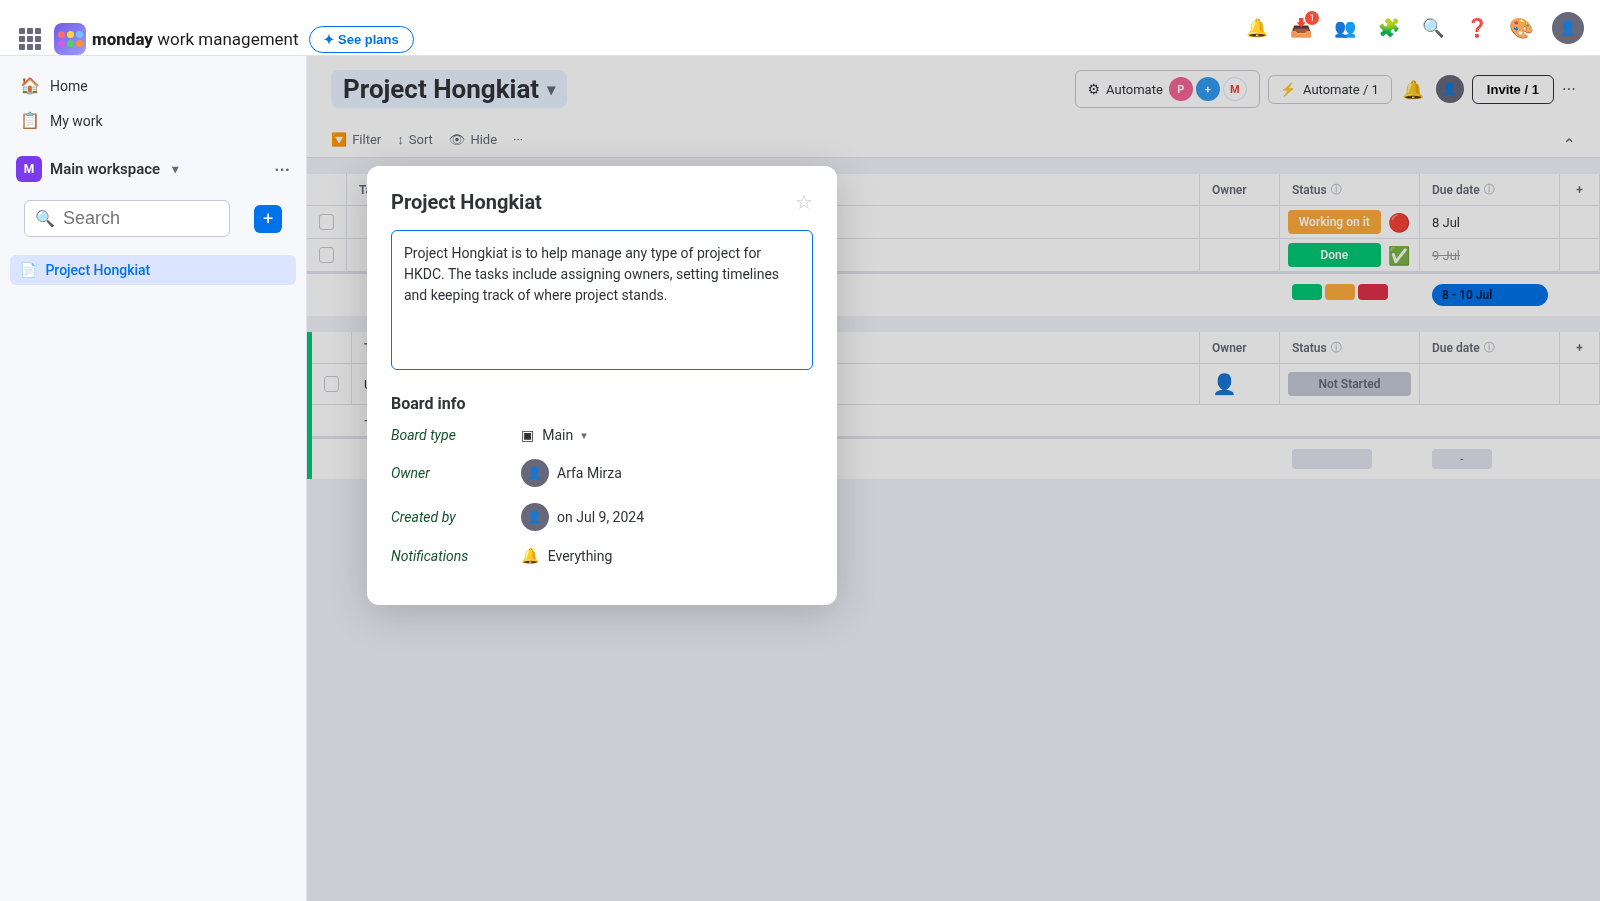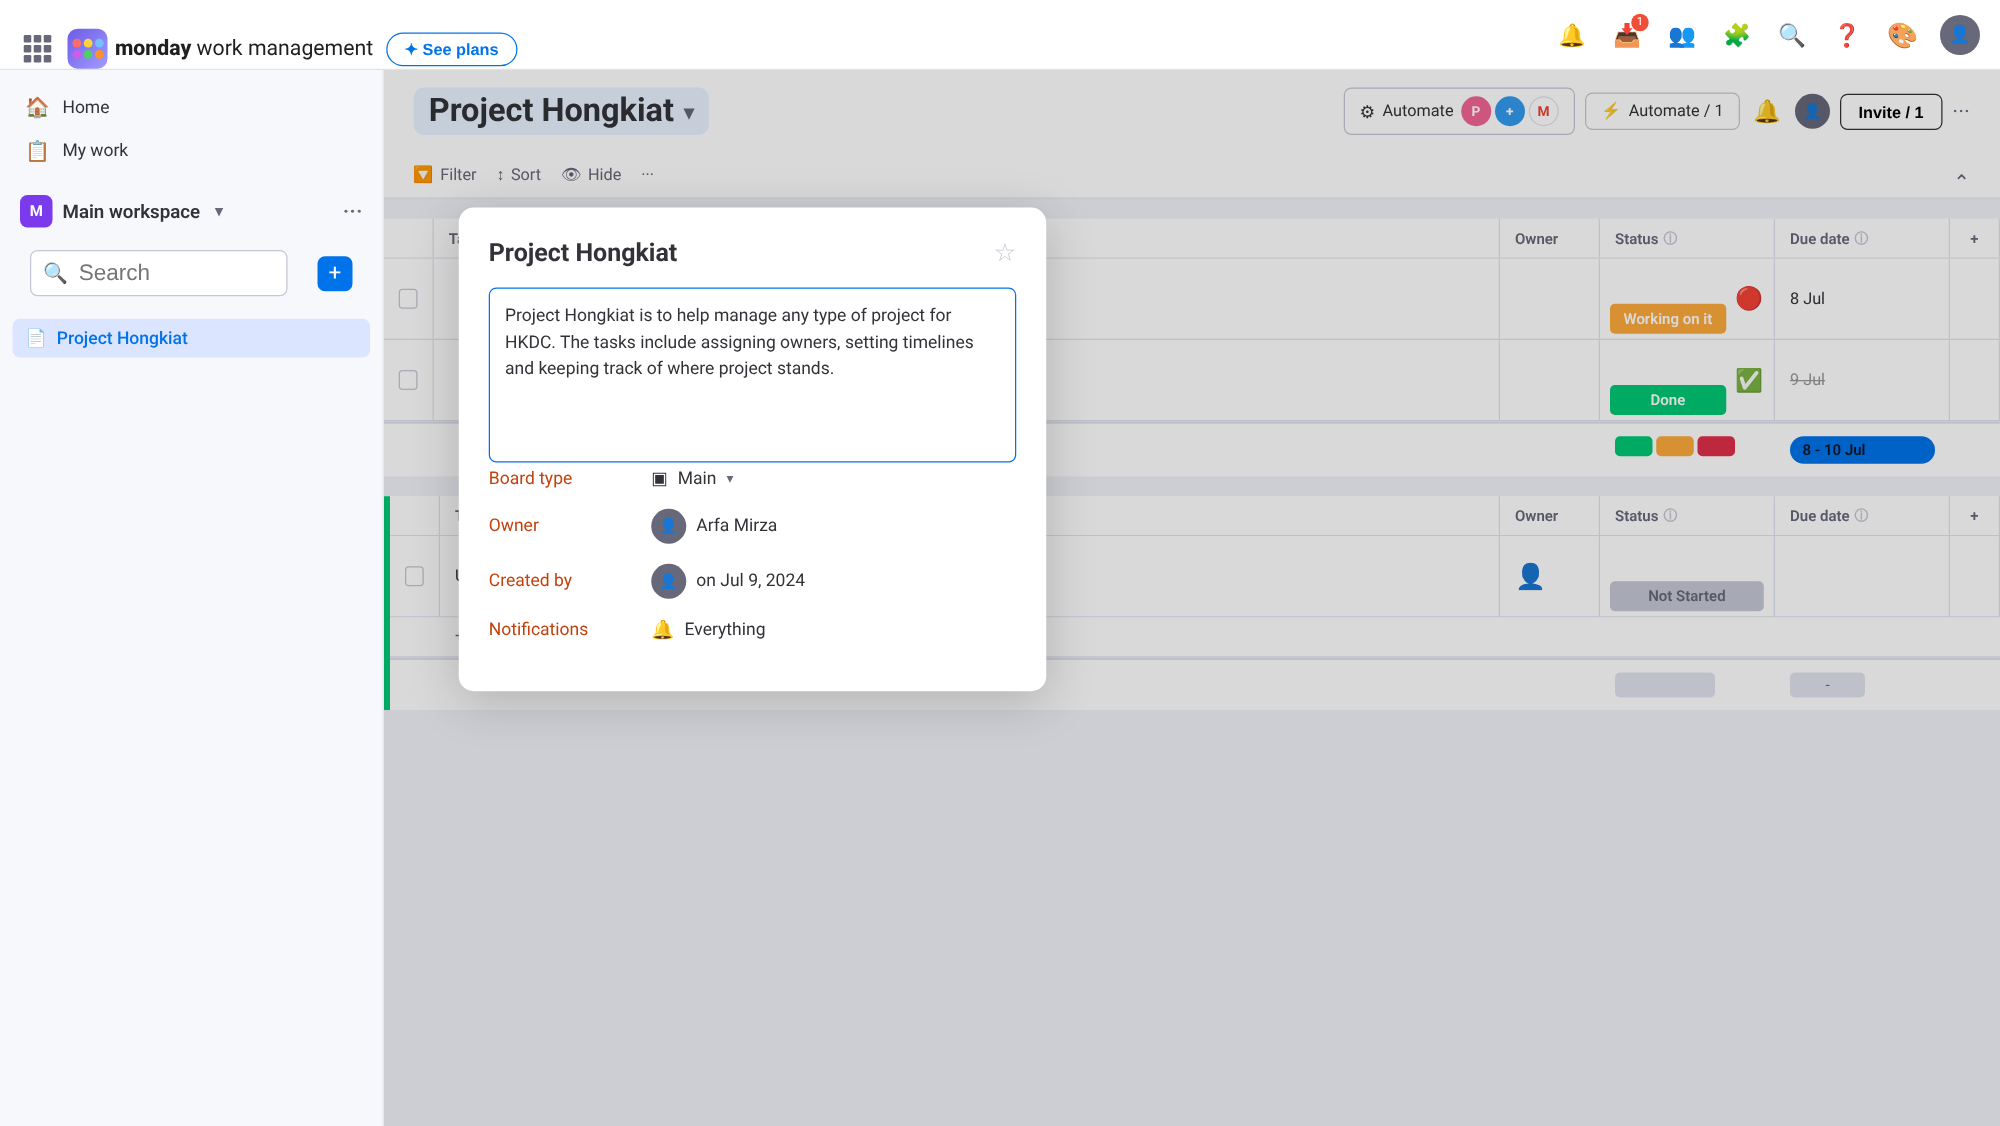--- a/index.html
+++ b/index.html
@@ -184,21 +184,21 @@
     }
     .td {
       padding: 8px 12px;
       font-size: 13px; color: #323338;
       border-right: 1px solid #e0e3ed;
       display: flex; align-items: center;
     }
     .status-badge {
       border-radius: 4px; padding: 5px 10px;
       font-size: 12px; font-weight: 600; color: white;
-      text-align: center; width: 100%; justify-content: center; margin-top: 32px;
+      text-align: center; width: 100%; justify-content: center;
     }
     .status-working { background: #fdab3d; }
     .status-done { background: #00c875; }
     .status-stuck { background: #df2f4a; }
     .status-not-started { background: #c5c7d4; color: #676879; }
     .strikethrough { text-decoration: line-through; color: #999; }
 
     
     .summary-row {
       display: grid;
@@ -251,21 +251,21 @@
       resize: none;
       height: 140px;
       outline: none;
       font-family: inherit;
     }
     .board-info-title { font-size: 16px; font-weight: 700; color: #323338; margin: 20px 0 14px 0; }
     .info-row {
       display: grid; grid-template-columns: 130px 1fr;
       align-items: center; margin-bottom: 16px;
     }
-    .info-label { font-size: 14px; color: #c2410c; }
+    .info-label { font-size: 14px; color: #14532d; font-style: italic; }
     .info-value { display: flex; align-items: center; gap: 8px; font-size: 14px; color: #323338; }
     .dropdown-arrow { color: #676879; font-size: 11px; }
     .avatar-sm { width: 28px; height: 28px; border-radius: 50%; background: #676879; color: white; font-size: 12px; display: flex; align-items: center; justify-content: center; }
     .bell-icon { font-size: 15px; color: #676879; }
     .collapse-icon { font-size: 16px; color: #676879; cursor: pointer; }
 
     .search-row { display: flex; align-items: center; gap: 8px; }
 
     .add-task-row {
       display: grid;
@@ -558,20 +558,21 @@
     <div class="overlay"></div>
 
     <div class="modal">
       <div class="modal-header">
         <div class="modal-title">Project Hongkiat</div>
         <div class="star-btn">☆</div>
       </div>
 
       <textarea class="modal-textarea" placeholder="Project Hongkiat is to help manage any type of project for HKDC. The tasks include assigning owners, setting timelines and keeping track of where project stands." style="">Project Hongkiat is to help manage any type of project for HKDC. The tasks include assigning owners, setting timelines and keeping track of where project stands.</textarea>
 
+      <div class="board-info-title">Board info</div>
 
       
       <div class="info-row">
         <div class="info-label">Board type</div>
         <div class="info-value">
           <span>▣</span>
           <span>Main</span>
           <span class="dropdown-arrow">▾</span>
         </div>
       </div>

